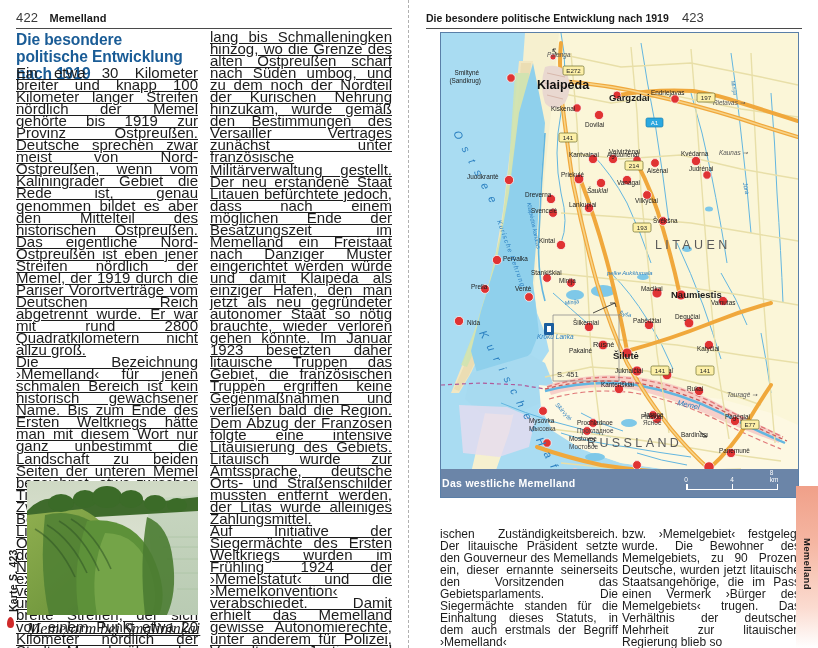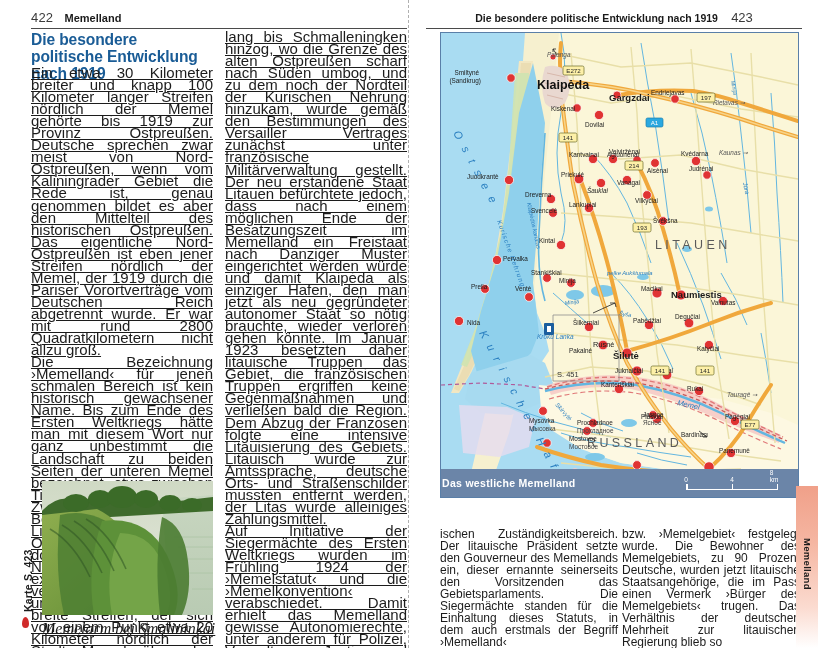--- a/index.html
+++ b/index.html
@@ -20,21 +20,21 @@
   .gutter {
     position: absolute;
     left: 408px; top: 0;
     width: 0; height: 648px;
     border-left: 1px dashed #b0b0b0;
   }
 
   
   .page-left {
     position: absolute;
-    left: 15px; top: 0; width: 408px; height: 648px;
+    left: 0; top: 0; width: 408px; height: 648px;
   }
   .running-head {
     position: absolute;
     left: 16px; top: 10px;
     width: 376px;
     padding-bottom: 3px;
     border-bottom: 1px solid #4a4a4a;
     font-size: 11.5px;
     color: #1a1a1a;
   }
@@ -47,21 +47,21 @@
     font-weight: bold;
     font-size: 11px;
     margin-left: 8px;
   }
   .running-head-right {
     position: absolute;
     right: 16px; top: 10px;
     width: 376px;
     padding-bottom: 3px;
     border-bottom: 1px solid #4a4a4a;
-    text-align: center;
+    text-align: left;
     font-size: 11.5px;
     color: #1a1a1a;
   }
   .running-head-right .rh-title {
     font-weight: bold;
     font-size: 10.5px;
   }
   .running-head-right .folio {
     font-size: 13px;
     color: #3a3a3a;

